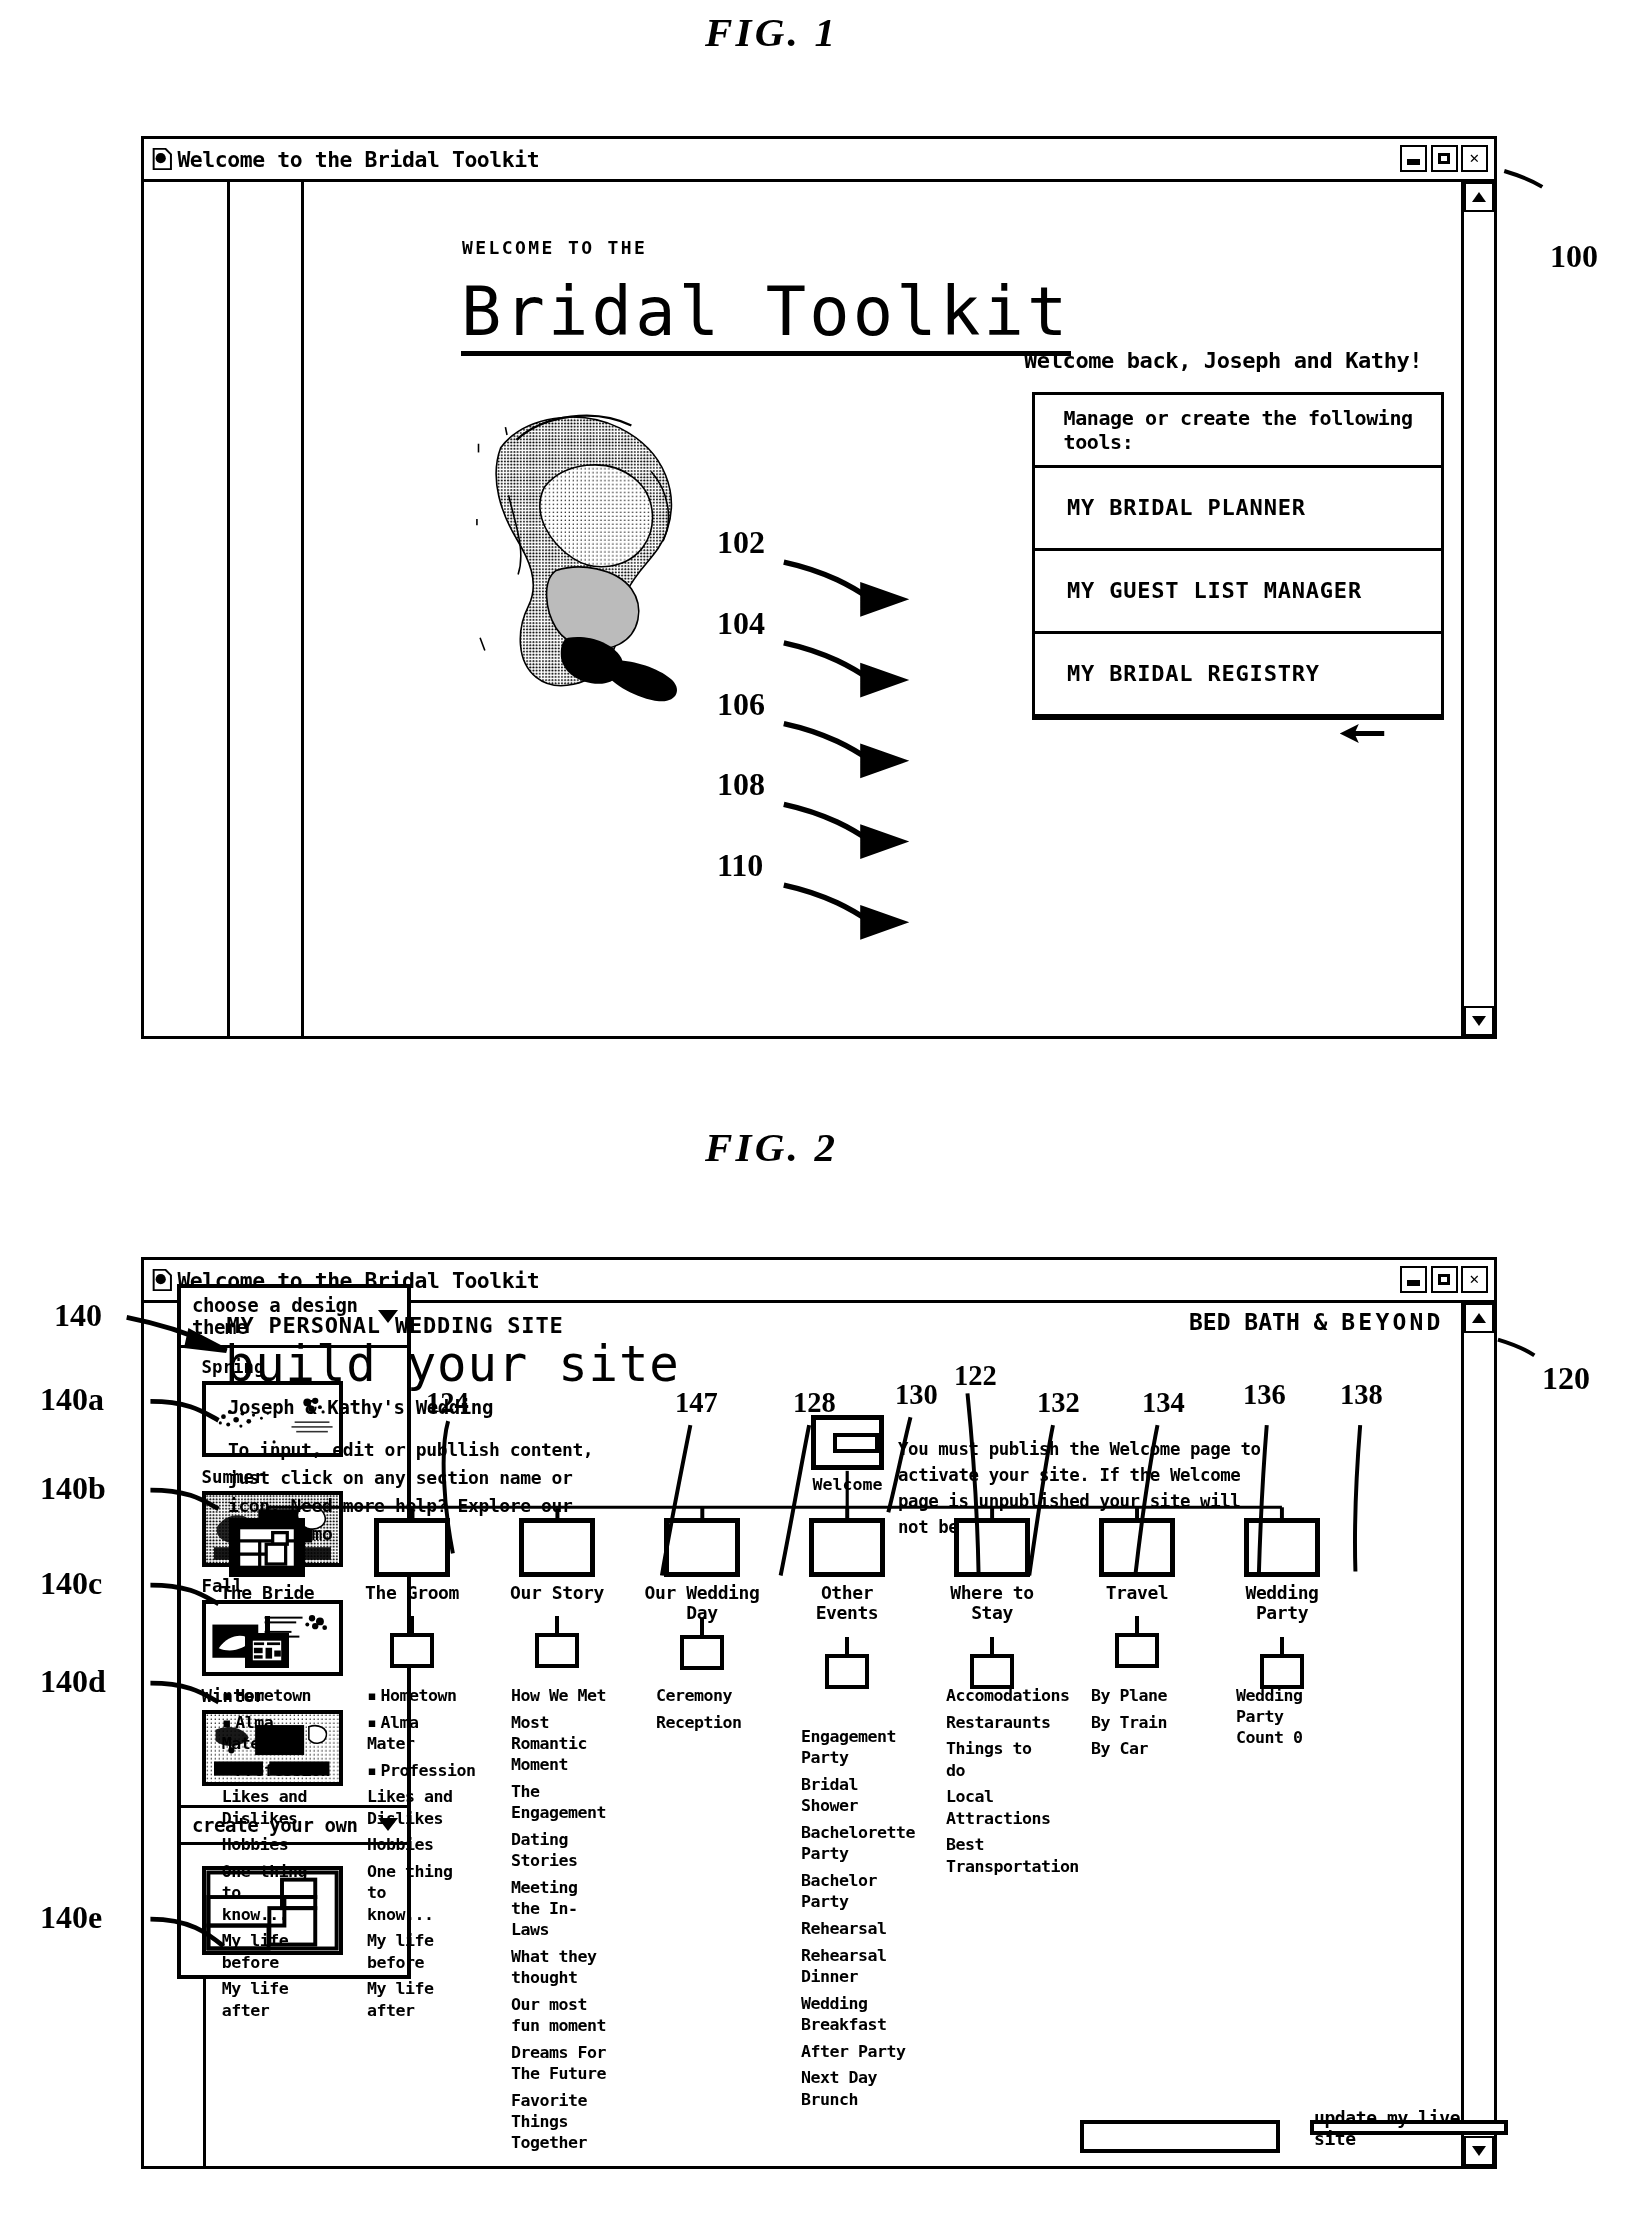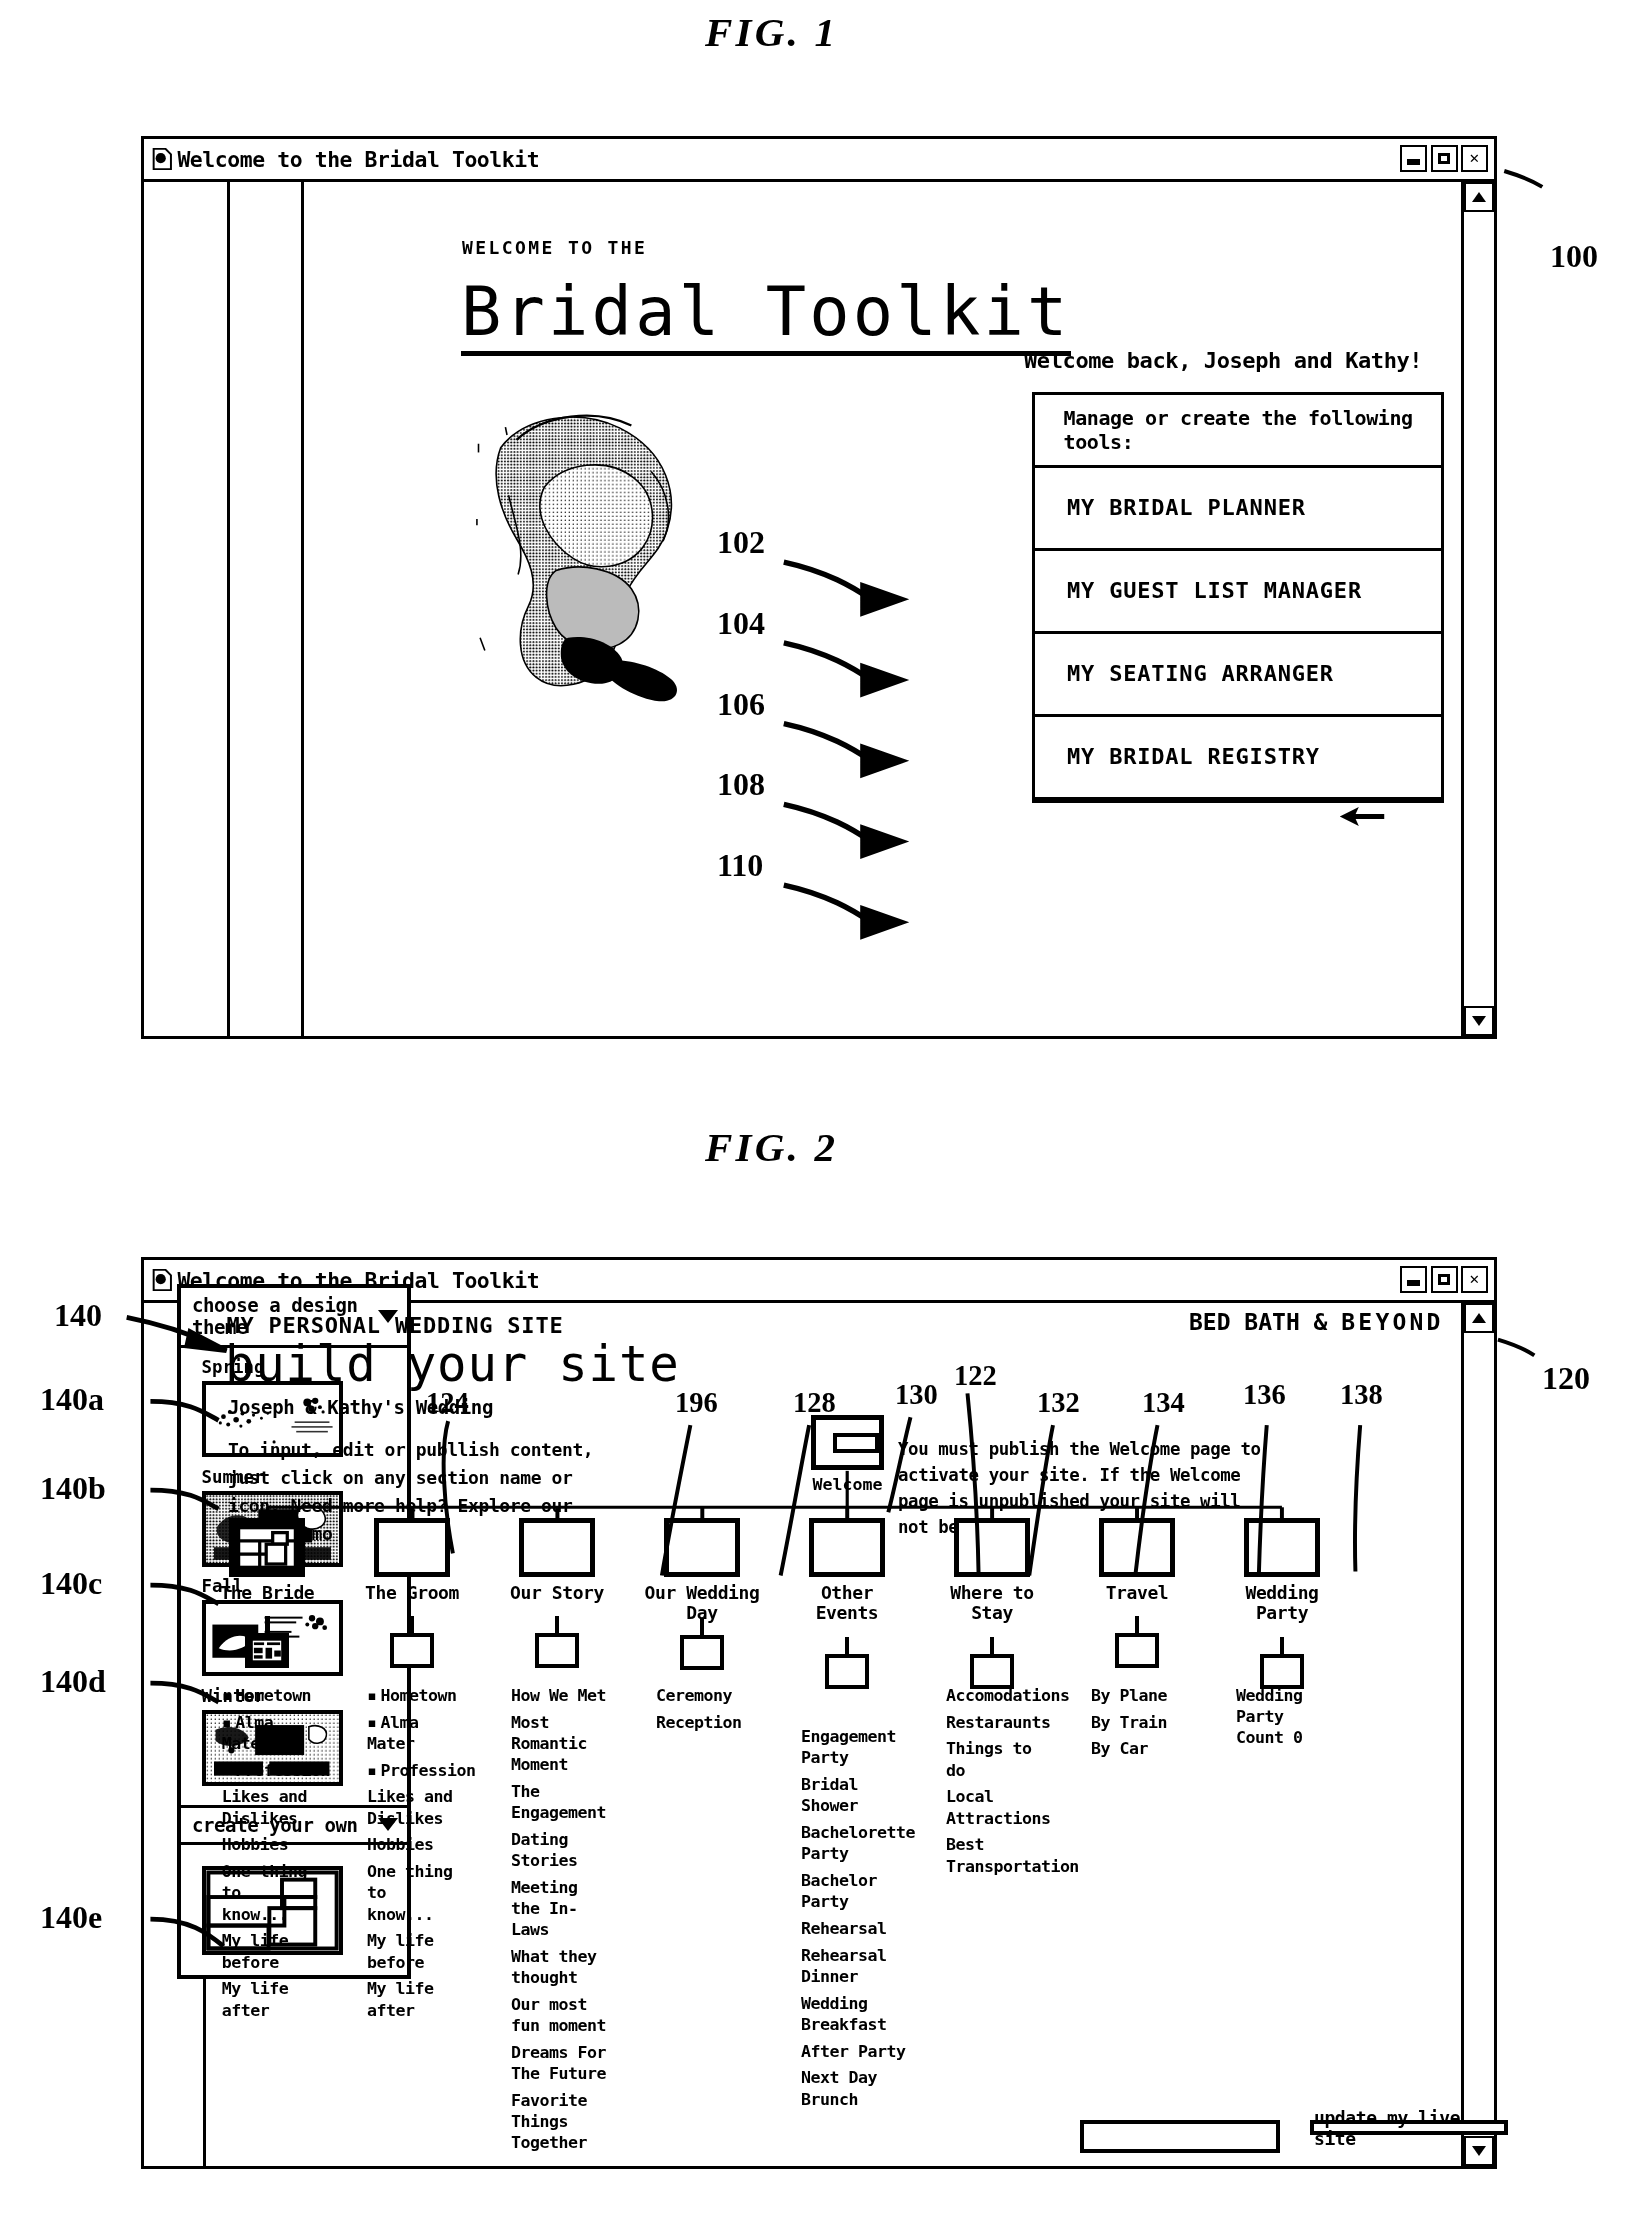--- a/index.html
+++ b/index.html
@@ -162,21 +162,20 @@
         <line x1="10" y1="150" x2="10" y2="158" stroke="#000" stroke-width="2"></line>
         <line x1="14" y1="300" x2="20" y2="316" stroke="#000" stroke-width="2"></line>
         <line x1="46" y1="34" x2="48" y2="44" stroke="#000" stroke-width="2"></line>
       </svg>
     </div>
 
     <div class="menu">
       <div class="menu-head">Manage or create the following tools:</div>
       <div class="menu-item">MY BRIDAL PLANNER</div>
       <div class="menu-item">MY GUEST LIST MANAGER</div>
-      <div class="menu-item">MY SEATING ARRANGER</div>
       <div class="menu-item">MY BRIDAL REGISTRY</div>
       <svg class="cursor-arrow" width="48" height="27" viewBox="0 0 60 34">
         <path d="M2 17 L26 5 L22 14 L58 14 L58 20 L22 20 L26 29 Z" fill="#000"></path>
       </svg>
     </div>
   </div>
 </div>
 
 <svg class="ov" width="1646" height="2216" viewBox="0 0 2079 2799">
   <path d="M1900 216 C1920 222 1935 228 1948 236" stroke="#000" stroke-width="5" fill="none"></path>
@@ -561,21 +560,21 @@
 
 <div class="refnum" style="left:54px;top:1297px;">140</div>
 <div class="refnum" style="left:40px;top:1381px;">140a</div>
 <div class="refnum" style="left:40px;top:1470px;">140b</div>
 <div class="refnum" style="left:40px;top:1565px;">140c</div>
 <div class="refnum" style="left:40px;top:1663px;">140d</div>
 <div class="refnum" style="left:40px;top:1899px;">140e</div>
 
 <div class="refnum" style="left:1542px;top:1360px;">120</div>
 <div class="refnum small" style="left:426px;top:1387px;">124</div>
-<div class="refnum small" style="left:675px;top:1387px;">196</div>
+<div class="refnum small" style="left:675px;top:1387px;">147</div>
 <div class="refnum small" style="left:793px;top:1387px;">128</div>
 <div class="refnum small" style="left:895px;top:1379px;">130</div>
 <div class="refnum small" style="left:954px;top:1360px;">122</div>
 <div class="refnum small" style="left:1037px;top:1387px;">132</div>
 <div class="refnum small" style="left:1142px;top:1387px;">134</div>
 <div class="refnum small" style="left:1243px;top:1379px;">136</div>
 <div class="refnum small" style="left:1340px;top:1379px;">138</div>
 
 
 </body></html>

